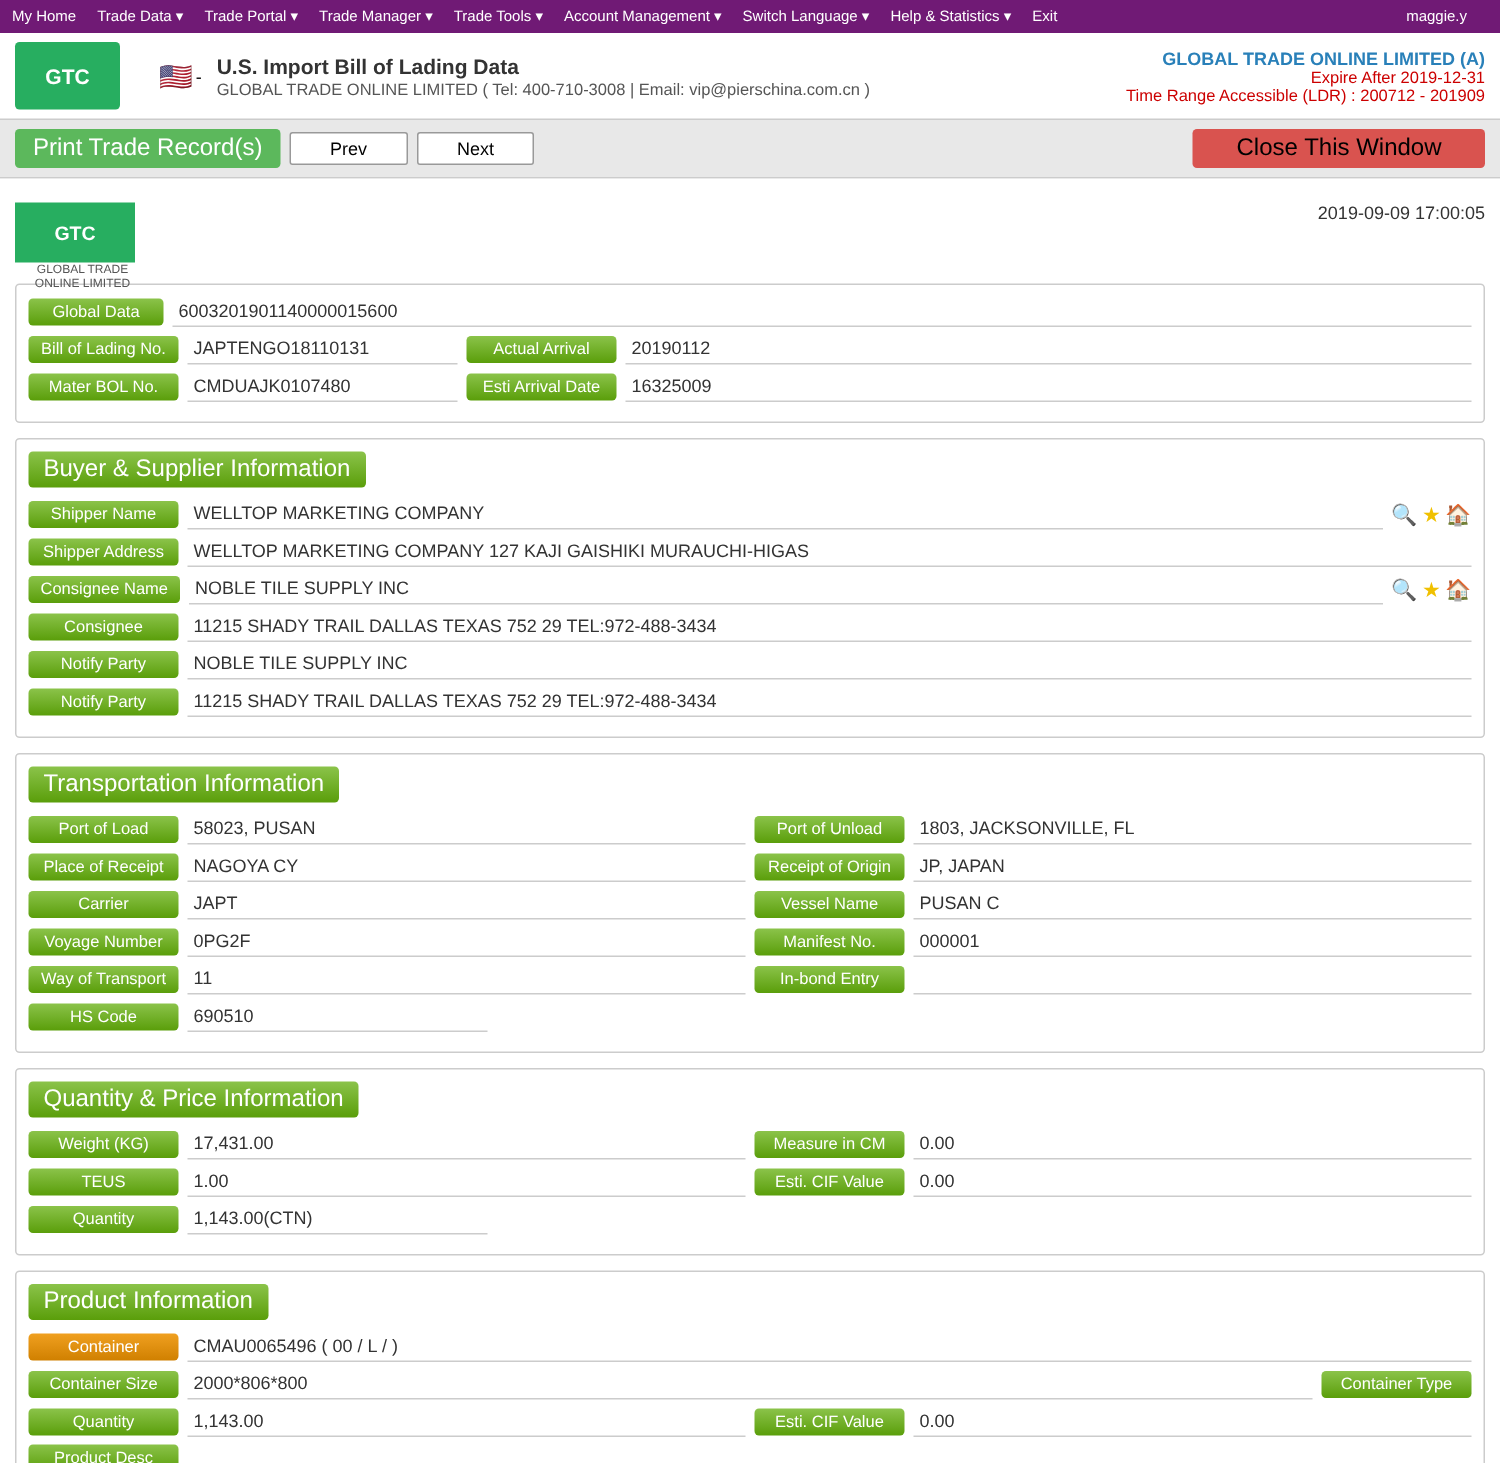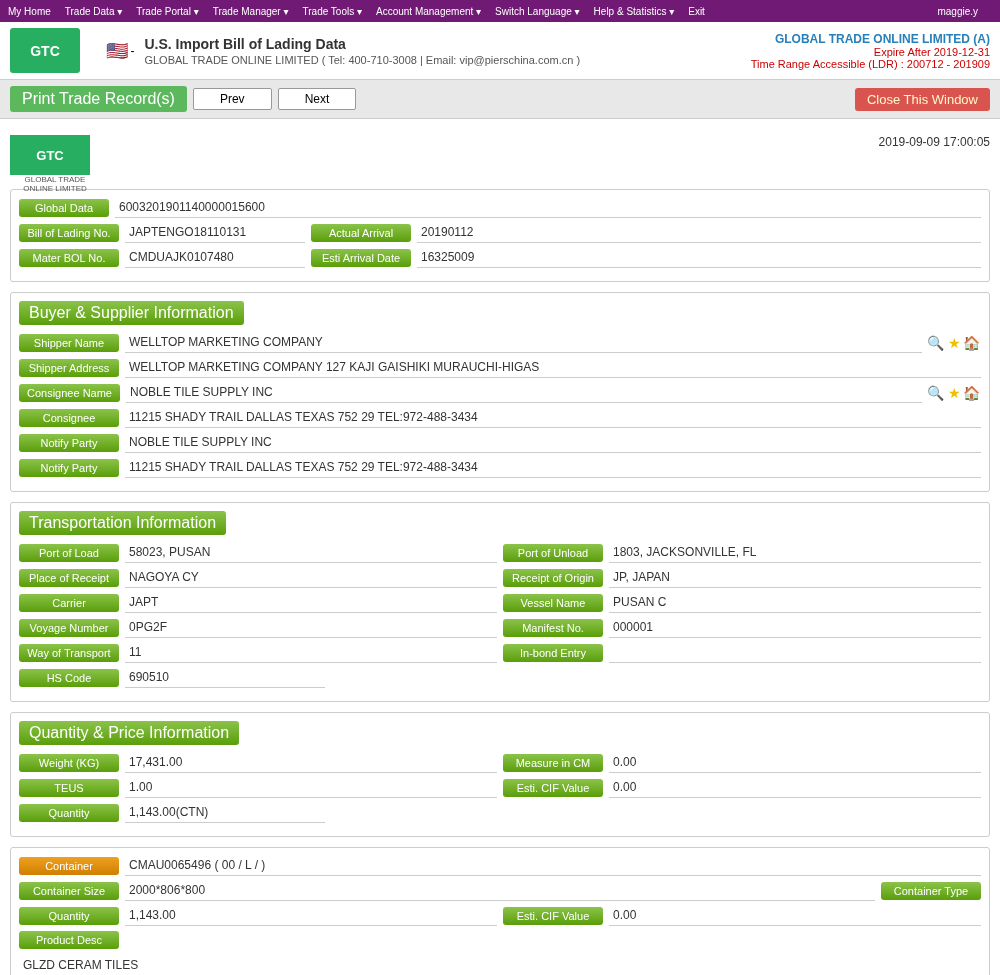--- a/index.html
+++ b/index.html
@@ -18,21 +18,21 @@
     .flag-area { display: flex; align-items: center; margin: 0 10px; font-size: 18px; }
     .header-info { flex: 1; }
     .header-info .title { font-size: 14px; font-weight: bold; color: #333; }
     .header-info .subtitle { font-size: 11px; color: #555; margin-top: 2px; }
     .header-right { text-align: right; font-size: 11px; color: #c00; }
     .header-right .company { color: #2980b9; font-weight: bold; font-size: 12px; }
 
     
     .toolbar { background: #e8e8e8; padding: 6px 10px; display: flex; align-items: center; gap: 6px; border-bottom: 1px solid #ccc; }
     .btn-green { background: #5cb85c; color: #fff; border: none; padding: 4px 12px; border-radius: 3px; cursor: pointer; font-size: 16px; }
-    .btn-red { background: #d9534f; color: #fef9c3; border: none; padding: 4px 12px; border-radius: 3px; cursor: pointer; font-size: 13px; }
+    .btn-red { background: #d9534f; color: #000000; border: none; padding: 4px 29px; border-radius: 3px; cursor: pointer; font-size: 16px; }
     .btn-nav { background: #fff; border: 1px solid #999; padding: 3px 26px; cursor: pointer; font-size: 12px; border-radius: 2px; }
     .toolbar-spacer { flex: 1; }
 
     
     .main-content { background: #fff; margin: 0; padding: 10px; }
 
     
     .record-header { display: flex; justify-content: space-between; align-items: flex-start; padding: 6px 0 4px 0; }
     .record-logo { width: 90px; height: 50px; }
     .record-logo .logo-inner { width: 80px; height: 40px; background: #27ae60; display: flex; align-items: center; justify-content: center; }
@@ -235,20 +235,23 @@
       <button class="field-label">Esti. CIF Value</button>
       <span class="field-value">0.00</span>
     </div>
     <div class="field-row">
       <button class="field-label">Quantity</button>
       <span class="field-value" style="max-width:200px;">1,143.00(CTN)</span>
     </div>
   </div>
 
   <div class="section">
+    <div>
+      <span class="section-title">Product Information</span>
+    </div>
     <div class="field-row">
       <button class="field-label-orange">Container</button>
       <span class="field-value">CMAU0065496 ( 00 / L / )</span>
     </div>
     <div class="field-row">
       <button class="field-label">Container Size</button>
       <span class="field-value">2000*806*800</span>
       <button class="field-label">Container Type</button>
     </div>
     <div class="field-row">

